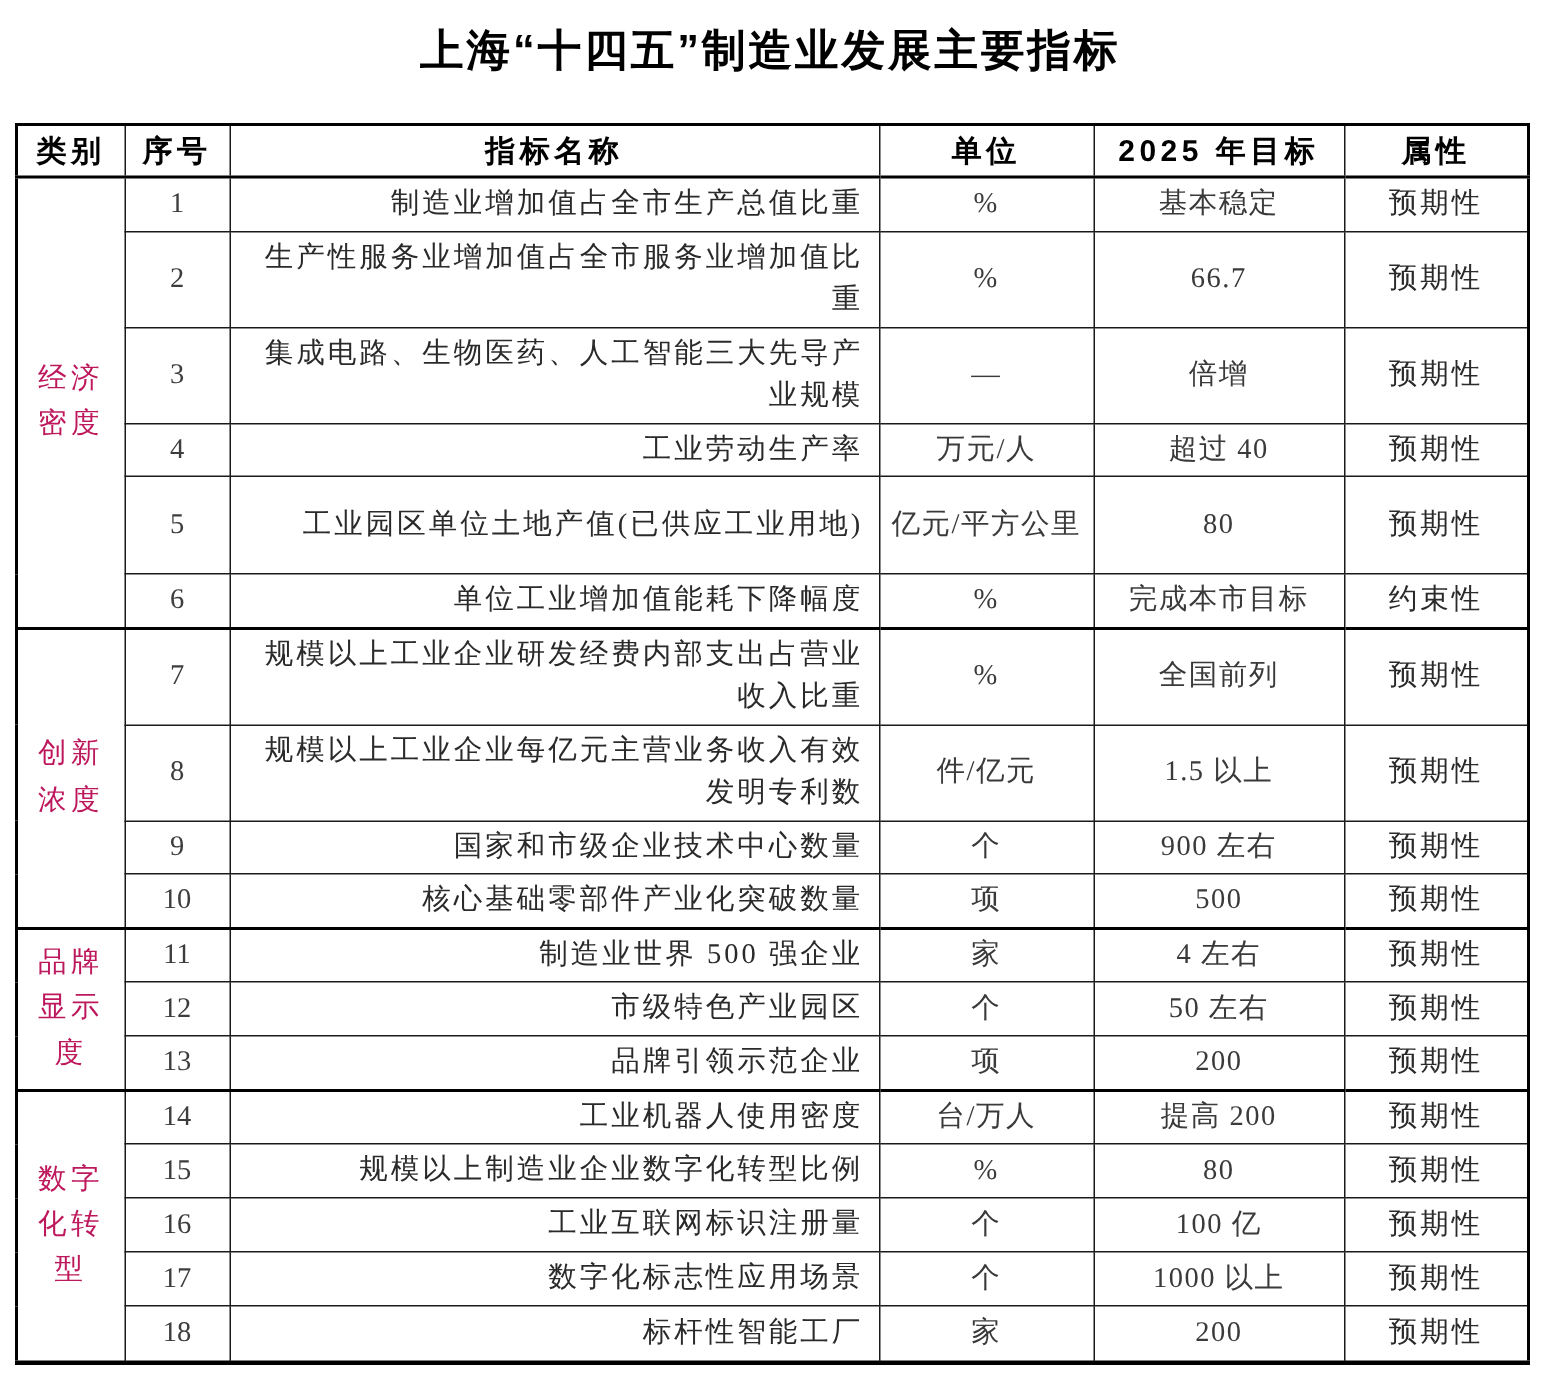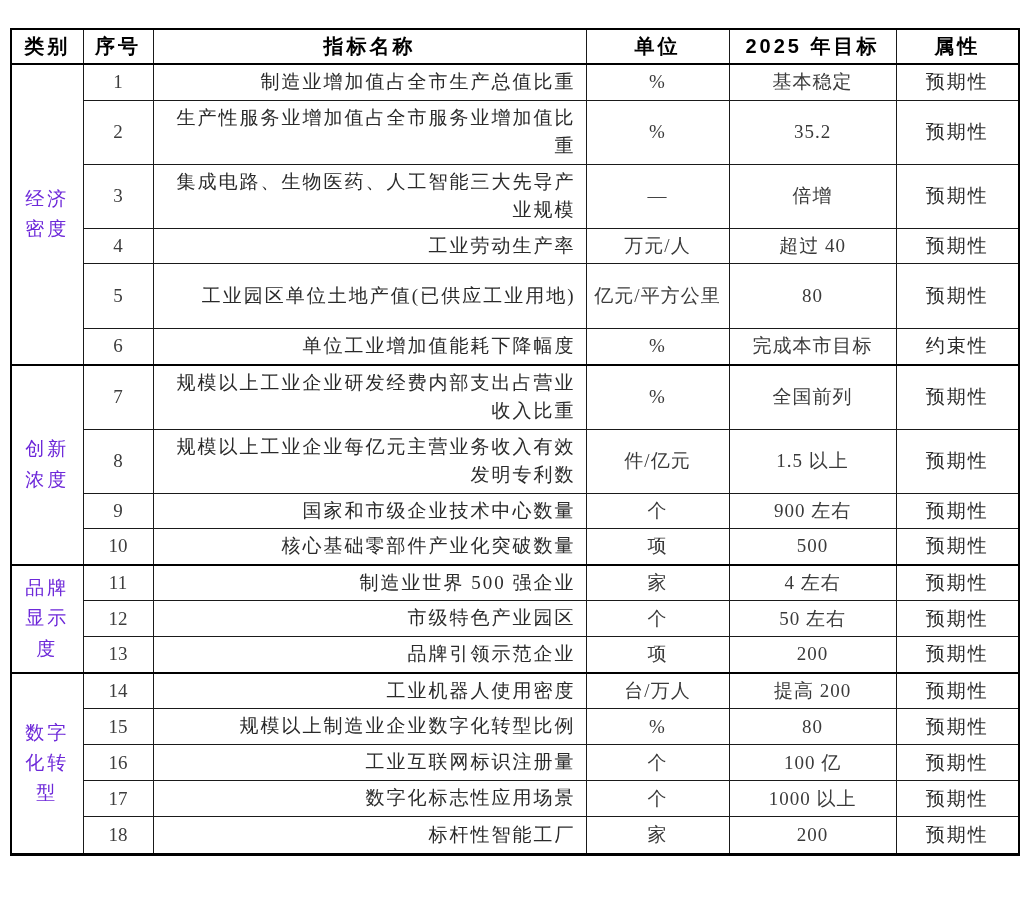--- a/index.html
+++ b/index.html
@@ -57,40 +57,41 @@
     color: #2a2a2a;
     text-align: center;
     letter-spacing: 1px;
     line-height: 1.45;
   }
   td.cat {
     letter-spacing: 3px;
     line-height: 1.6;
     padding: 0 12px;
     word-break: break-all;
-    color: #6d28d9;
+    color: #be185d;
   }
   td.no { color: #3d3d3d; letter-spacing: 0; }
   td.name {
     text-align: right;
     padding: 3px 10px 3px 13px;
     letter-spacing: 2px;
     word-break: break-all;
     line-height: 1.5;
   }
   td.unit { padding: 0 6px; color: #3a3a3a; }
   td.target { padding: 0 6px; color: #3a3a3a; }
   td.attr2 { letter-spacing: 2px; }
 
   tr.group-start > td { border-top: 2px solid #000000; }
 </style>
 </head>
 <body>
 
 <div class="page">
+  <h1 class="doc-title">上海“十四五”制造业发展主要指标</h1>
 
   <table class="indicators">
     <colgroup>
       <col class="c-cat">
         <col class="c-no">
         <col class="c-name">
       <col class="c-unit">
         <col class="c-target">
         <col class="c-attr">
     </colgroup>
@@ -110,21 +111,21 @@
           <td class="no">1</td>
           <td class="name">制造业增加值占全市生产总值比重</td>
           <td class="unit">%</td>
           <td class="target">基本稳定</td>
           <td class="attr2">预期性</td>
         </tr>
         <tr style="height: 58px;">
           <td class="no">2</td>
           <td class="name">生产性服务业增加值占全市服务业增加值比重</td>
           <td class="unit">%</td>
-          <td class="target">35.2</td>
+          <td class="target">66.7</td>
           <td class="attr2">预期性</td>
         </tr>
         <tr style="height: 57px;">
           <td class="no">3</td>
           <td class="name">集成电路、生物医药、人工智能三大先导产业规模</td>
           <td class="unit">—</td>
           <td class="target">倍增</td>
           <td class="attr2">预期性</td>
         </tr>
         <tr style="height: 34px;">

